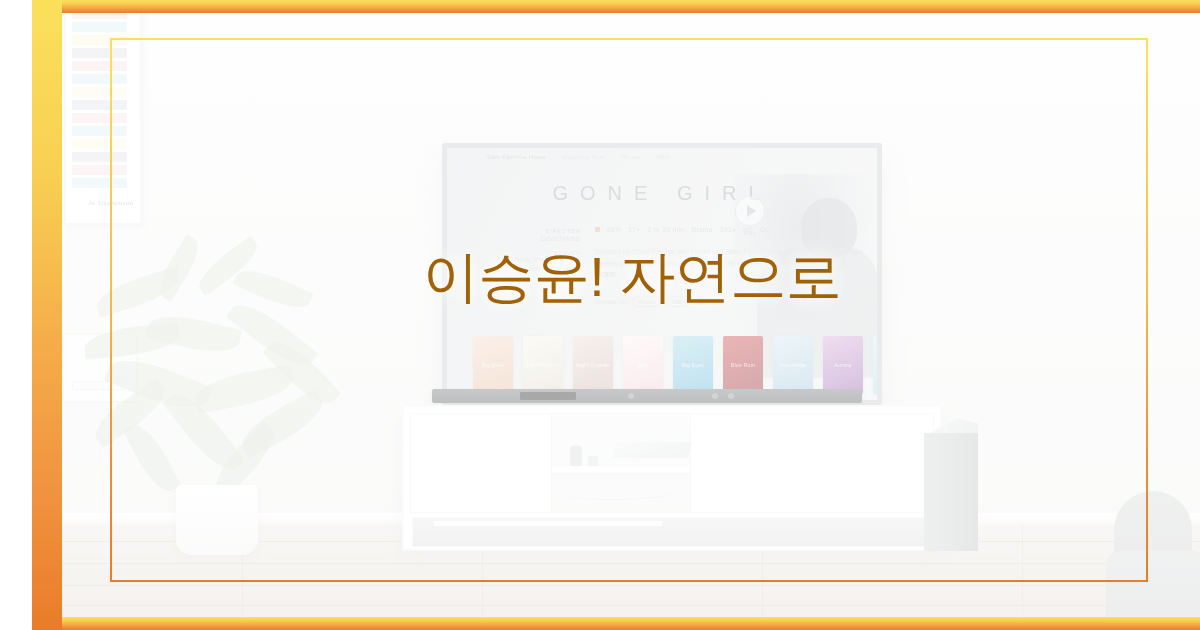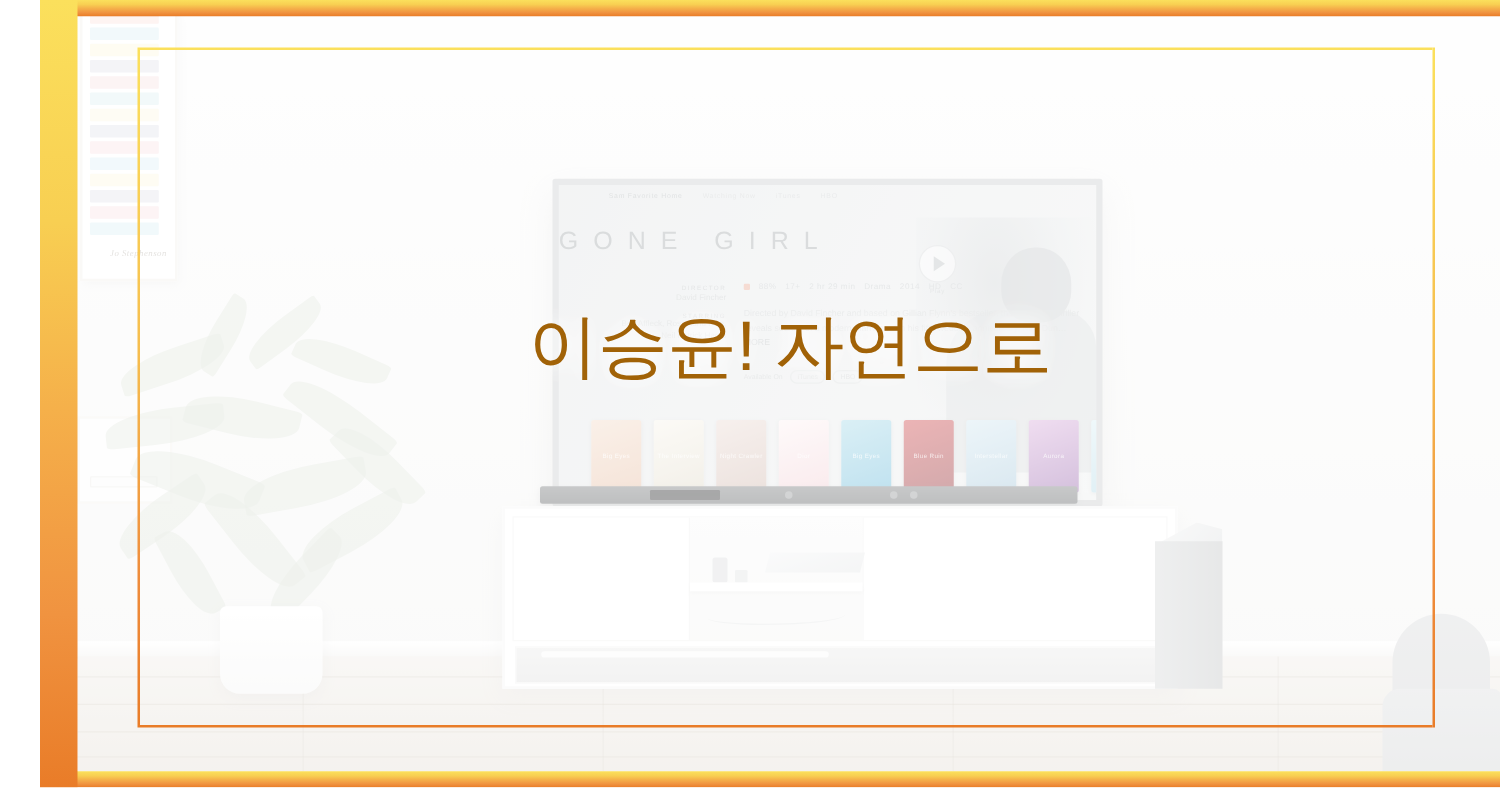--- a/index.html
+++ b/index.html
@@ -93,20 +93,21 @@
     border-radius:2px;
     box-shadow:0 10px 26px rgba(140,140,140,.18);
     overflow:hidden;
   }
   .tv-screen {
     position:absolute; inset:0;
     background:linear-gradient(120deg,#dfe2e3 0%,#e6e8e9 48%,#eceeee 100%);
   }
   .tv-title {
     position:absolute; left:0; right:0; top:34px;
+    text-align:center;
     font-size:20px; letter-spacing:12px; font-weight:400;
     color:#9ea4a6;
   }
   .tv-meta-left {
     position:absolute; left:48px; top:80px; width:86px;
     text-align:right; line-height:1.35;
   }
   .tv-lbl { font-size:5px; letter-spacing:1.2px; color:#b6bbbd; text-transform:uppercase; }
   .tv-val { font-size:6.5px; color:#c2c7c8; margin-bottom:6px; }
   .tv-rowinfo {

